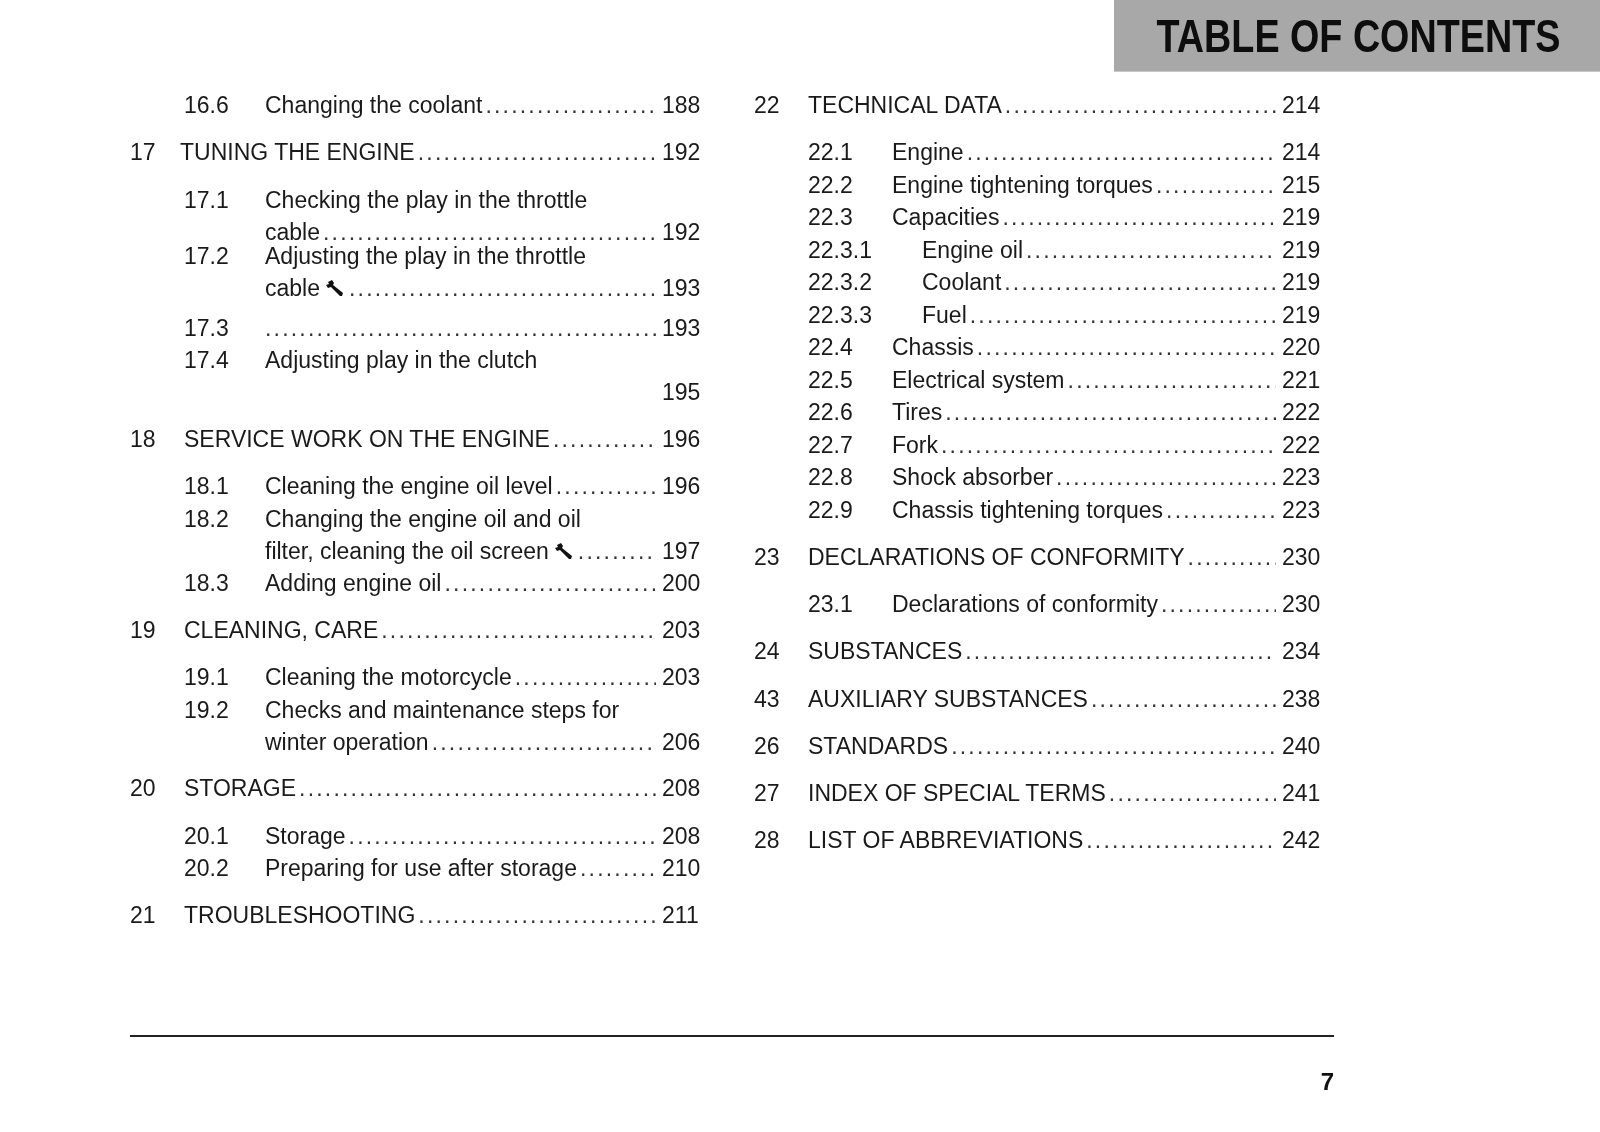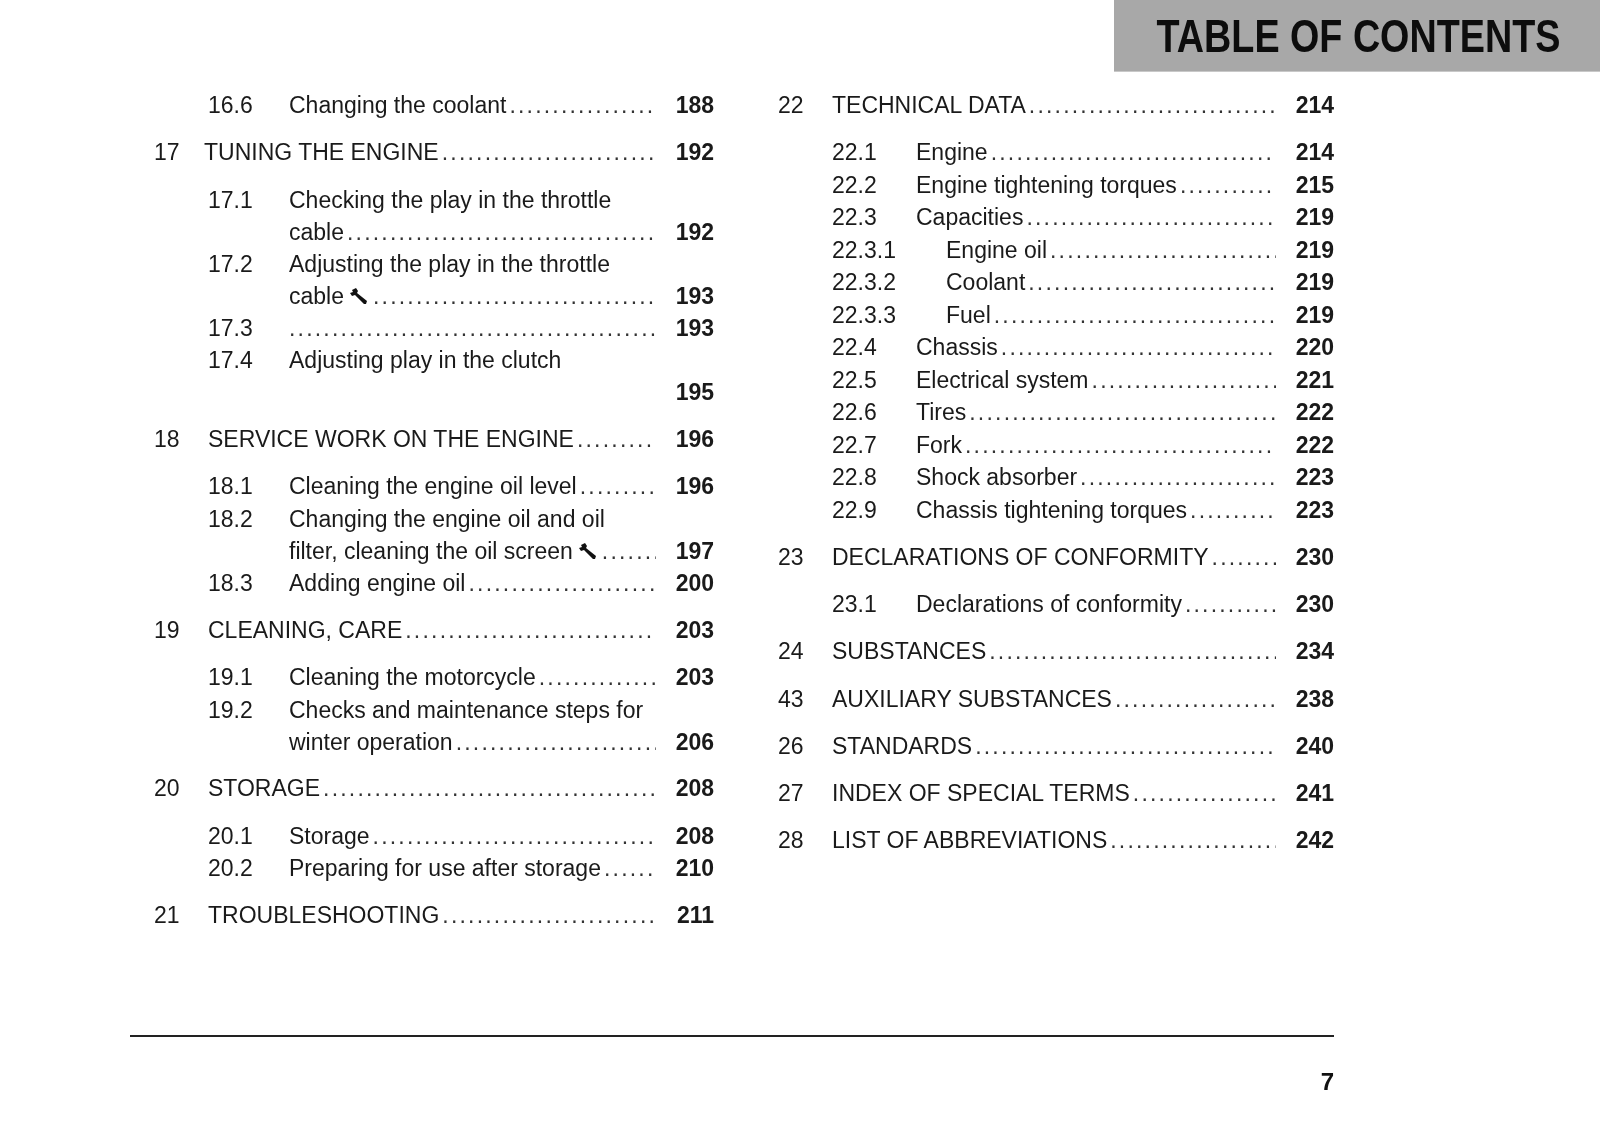--- a/index.html
+++ b/index.html
@@ -38,21 +38,20 @@
   .col-left { left: 130px; width: 584px; }
   .col-right { left: 754px; width: 580px; }
 
   .entry {
     position: absolute;
     left: 0; right: 0;
     font-size: 23px;
     line-height: 32px;
     height: 32px;
     white-space: nowrap;
-    margin-left: 24px;
   }
   .entry .num {
     position: absolute;
     left: 0; top: 0;
   }
   .entry .text-wrap {
     position: absolute;
     top: 0; right: 58px;
     display: flex;
     align-items: baseline;
@@ -65,22 +64,21 @@
     letter-spacing: 2.2px;
     color: #333;
   }
   .entry .dots::before {
     content: "........................................................................................................................................................";
   }
   .entry .page {
     position: absolute;
     right: 0; top: 0;
     width: 52px;
-    text-align: right;
-    font-weight: bold;
+    text-align: left;
   }
   .entry .firstline {
     position: absolute;
     top: -32px;
   }
   .wrench {
     display: inline-block;
     width: 20px; height: 18px;
     vertical-align: -1px;
     margin-left: 6px;
@@ -131,21 +129,21 @@
   <div class="entry" style="top:216px">
     <span class="num" style="left:54px;top:-32px">17.1</span>
     <span class="firstline" style="left:135px">Checking the play in the throttle</span>
     <span class="text-wrap" style="left:135px">
         <span class="label">cable</span>
         <span class="dots"></span>
       </span>
     <span class="page">192</span>
   </div>
 
-  <div class="entry" style="top:280px">
+  <div class="entry" style="top:272px">
     <span class="num" style="left:54px;top:-32px">17.2</span>
     <span class="firstline" style="left:135px">Adjusting the play in the throttle</span>
     <span class="text-wrap" style="left:135px">
         <span class="label"><span>cable</span><svg class="wrench" viewBox="0 0 20 18">
             <path d="M2 3 L6 1 L8 4 L7 6 L17 14 L16 17 L14 17 L5 8 L2 9 L0 6 L3 5 Z" fill="#111"></path>
           </svg></span>
         <span class="dots"></span>
       </span>
     <span class="page">193</span>
   </div>

